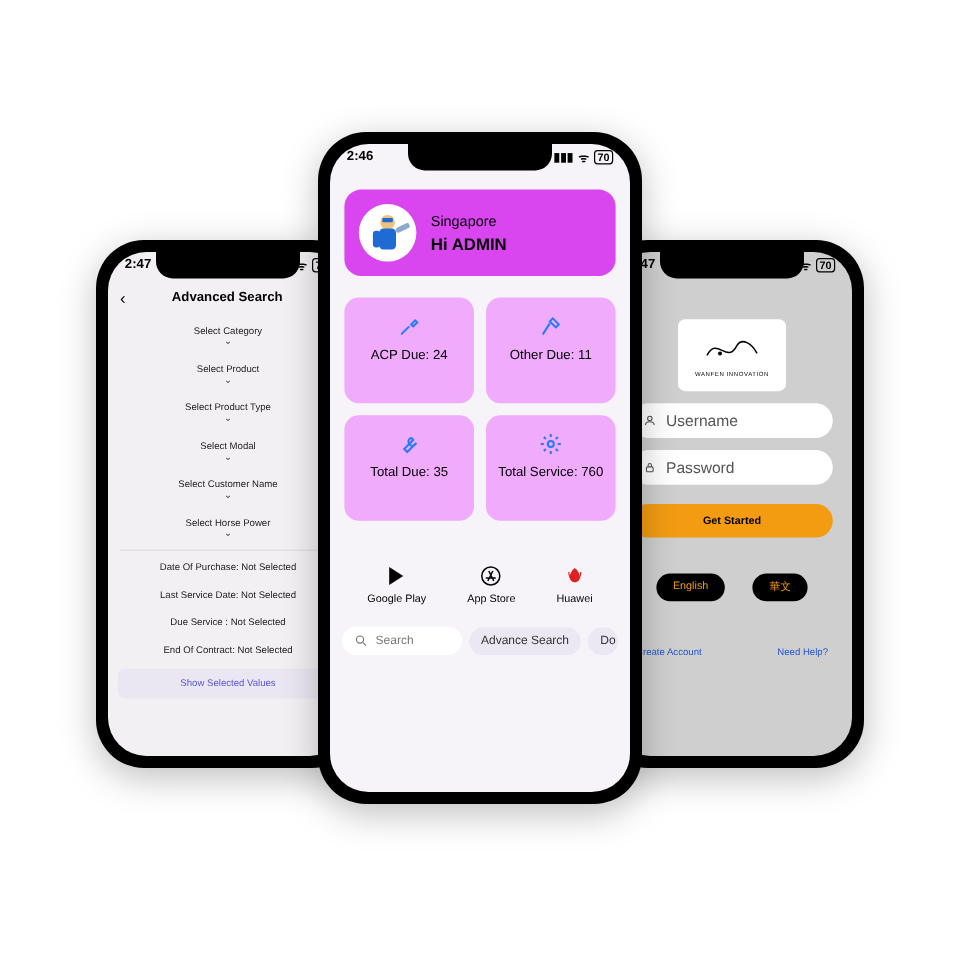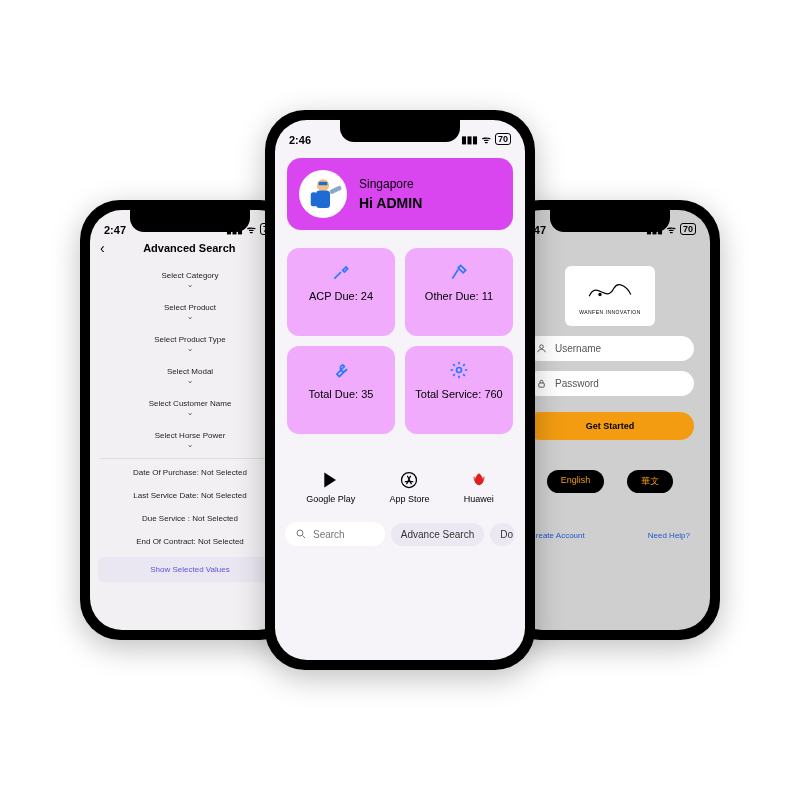--- a/index.html
+++ b/index.html
@@ -27,21 +27,21 @@
   position: absolute;
   top: 0; left: 50%;
   transform: translateX(-50%);
   width: 120px; height: 22px;
   background: #000;
   border-bottom-left-radius: 14px;
   border-bottom-right-radius: 14px;
   z-index: 10;
 }
 .statusbar {
-  display: flex; justify-content: space-between; align-items: flex-end;
+  display: flex; justify-content: space-between; align-items: flex-start;
   padding: 4px 14px 0 14px; height: 26px; font-size: 11px; font-weight: 600;
 }
 .statusbar .right { display: flex; gap: 4px; align-items: center; font-size: 10px; }
 .battery { display:inline-flex; align-items:center; gap:2px; }
 .battery .pct { font-size:9px; border:1px solid #000; border-radius:3px; padding:0 2px; }
 
 
 .phone.left { width: 220px; height: 440px; top: 200px; left: 80px; }
 .phone.left .screen { background: #f3f0f4; font-size: 9px; }
 .adv-header { display:flex; align-items:center; gap:8px; padding: 4px 10px 8px 10px; }
@@ -99,21 +99,21 @@
 .phone.right .screen { background:#cfcfcf; }
 .login-wrap { display:flex; flex-direction:column; align-items:center; padding: 30px 16px 0 16px; gap:10px; }
 .brand {
   width:90px; height:60px; background:#fff; border-radius:6px;
   display:flex; align-items:center; justify-content:center; flex-direction:column;
 }
 .brand svg { width:50px; height:30px; }
 .brand .bt { font-size:5px; letter-spacing:0.5px; margin-top:2px; }
 .field {
   width:100%; background:#fff; border-radius:16px; padding:7px 10px;
-  display:flex; align-items:center; gap:8px; font-size:10px; color:#555;
+  display:flex; align-items:center; gap:8px; font-size:13px; color:#555;
 }
 .field .fi { width:11px; height:11px; }
 .cta {
   width:100%; background:#f39c12; border-radius:18px; padding:9px;
   text-align:center; font-size:9px; font-weight:600; color:#000; margin-top:6px;
 }
 .langs { display:flex; gap:23px; margin-top:20px; }
 .lang { background:#000; color:#f39c12; border-radius:14px; padding:5px 14px; font-size:9px; }
 .links { display:flex; justify-content:space-between; width:100%; padding: 28px 4px 0 4px; font-size:8px; color:#2255cc; }
 </style>

